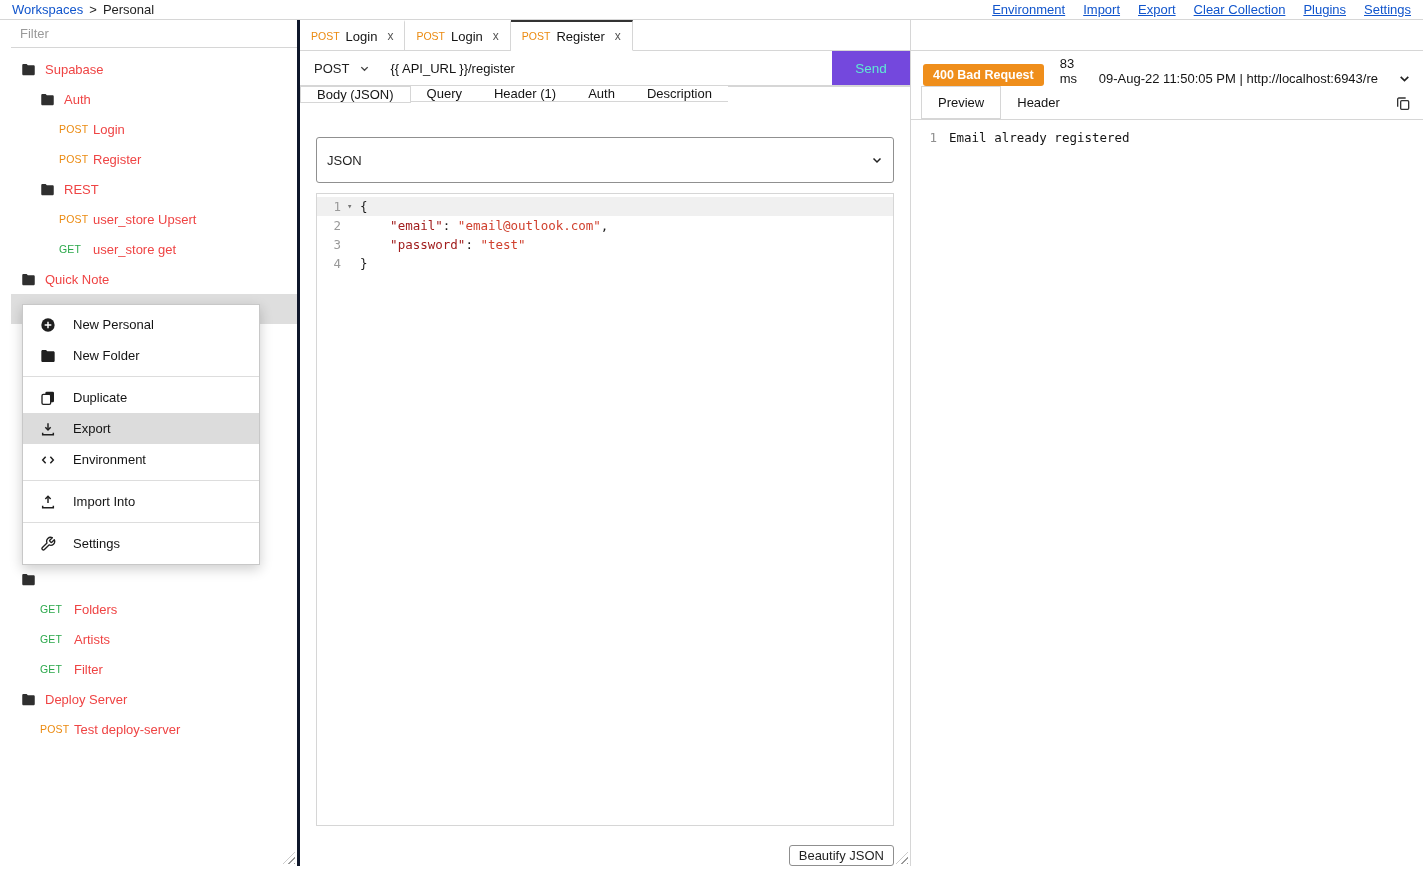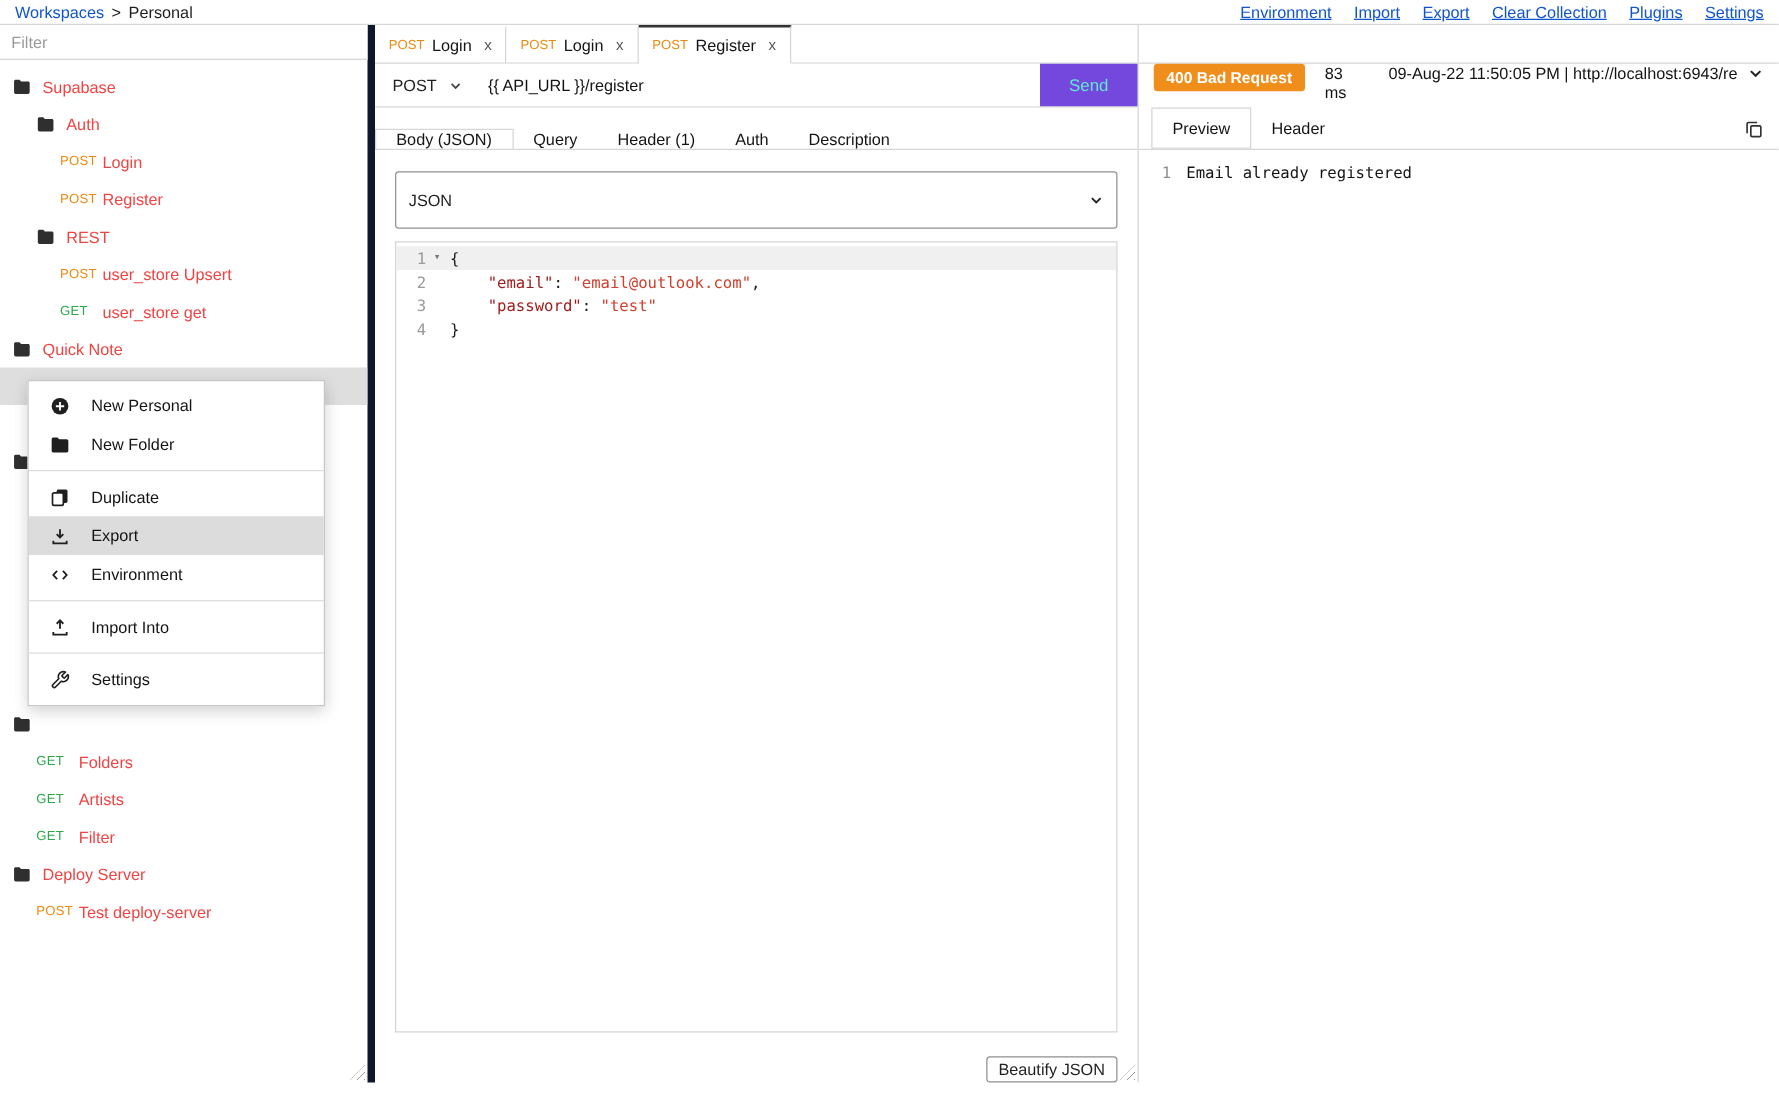--- a/index.html
+++ b/index.html
@@ -22,21 +22,21 @@
   .crumb { display:flex; align-items:center; gap:6px; }
   .crumb-link { color:#1155cc; cursor:pointer; }
   .crumb-sep, .crumb-name { color:#1f1f1f; }
   .tlinks { display:flex; align-items:center; gap:18px; }
   .tlink { color:#1155cc; text-decoration:underline; cursor:pointer; }
 
   
   .content { display:flex; height:846px; }
 
   
-  .sidebar { width:300px; flex:none; border-right:6px solid #0f172a; position:relative; display:flex; flex-direction:column; }
+  .sidebar { width:300px; flex:none; border-right:3px solid #0f172a; position:relative; display:flex; flex-direction:column;padding-left:11px; }
   .filter {
     width:100%; height:28px; border:none; border-bottom:1px solid #d6d6d6;
     padding:0 9px; font-family:"Liberation Sans",sans-serif; font-size:13px; color:#1f1f1f; outline:none;
   }
   .filter::placeholder { color:#9a9a9a; }
   .tree { flex:1; padding-top:6px; overflow:hidden; }
   .srow { height:30px; display:flex; align-items:center; cursor:pointer; }
   .srow.spacer { cursor:default; }
   .srow.selected { background:#dedede; }
   .ind0 { padding-left:10px; }
@@ -71,21 +71,21 @@
 
   .request-bar { height:35px; display:flex; align-items:stretch; border-bottom:1px solid #d6d6d6; }
   .method-select { display:flex; align-items:center; gap:10px; padding:0 14px; cursor:pointer; color:#1f1f1f; }
   .method-select .chev { color:#444; }
   .url-input { flex:1; border:none; outline:none; font-family:"Liberation Sans",sans-serif; font-size:13px; color:#141414; padding:0 6px; }
   .send-btn {
     width:78px; flex:none; background:#7448dd; color:#5eead4; font-size:13.5px;
     display:flex; align-items:center; justify-content:center; cursor:pointer;
   }
 
-  .section-tabs { display:flex; height:34px; align-items:flex-end; }
+  .section-tabs { display:flex; height:34px; align-items:flex-start; }
   .stab { display:flex; align-items:center; padding:0 16px; border-bottom:1px solid #d6d6d6; cursor:pointer; white-space:nowrap; color:#141414; }
   .stab.active { border:1px solid #d6d6d6; }
   .stabs-fill { flex:1; border-bottom:1px solid #d6d6d6; }
 
   .body-type-select {
     margin:17px 16px 10px; height:46px; border:1px solid #909090; border-radius:3px;
     display:flex; align-items:center; justify-content:space-between; padding:16px 10px; cursor:pointer; background:#fff;
   }
   .body-type-select .chev { color:#222; }
 
@@ -104,27 +104,27 @@
 
   .editor-footer { height:40px; flex:none; display:flex; align-items:flex-end; justify-content:flex-end; padding:0 16px; }
   .beautify-btn {
     font-family:"Liberation Sans",sans-serif; font-size:13px; color:#1f1f1f;
     background:#fff; border:1px solid #8f8f8f; border-radius:3px; padding:2px 9px; cursor:pointer;
   }
 
   
   .response-panel { flex:1; display:flex; flex-direction:column; background:#fff; }
   .response-topstrip { height:31px; border-bottom:1px solid #d6d6d6; }
-  .response-bar { height:35px; display:flex; align-items:flex-start; padding:0 12px; gap:16px; }
+  .response-bar { height:35px; display:flex; align-items:flex-end; padding:0 12px; gap:16px; }
   .status-badge {
     background:#ef8e1b; color:#fff; font-weight:bold; font-size:12.5px;
     padding:4px 10px; border-radius:3px; white-space:nowrap;
   }
   .rtime { color:#141414; }
-  .rmeta-wrap { margin-left:auto; display:flex; align-items:center; gap:8px; }
+  .rmeta-wrap { margin-left:auto; display:flex; align-items:center; gap:20px; }
   .rmeta { color:#141414; white-space:nowrap; }
   .rchev { color:#222; cursor:pointer; display:flex; }
 
   .response-tabs { display:flex; height:34px; align-items:stretch; padding-left:10px; border-bottom:1px solid #d6d6d6; }
   .rtab { display:flex; align-items:center; padding:0 16px; cursor:pointer; color:#141414; }
   .rtab.active { border:1px solid #d6d6d6; border-bottom:1px solid #d6d6d6; background:#fff; }
   .copy-btn { margin-left:auto; display:flex; align-items:center; padding-right:12px; color:#333; cursor:pointer; }
 
   .response-body { display:flex; padding:8px 0; font-family:"DejaVu Sans Mono", monospace; font-size:12.5px; line-height:19px; }
   .rgutter { width:26px; flex:none; text-align:right; color:#8f8f8f; margin-right:12px; }

